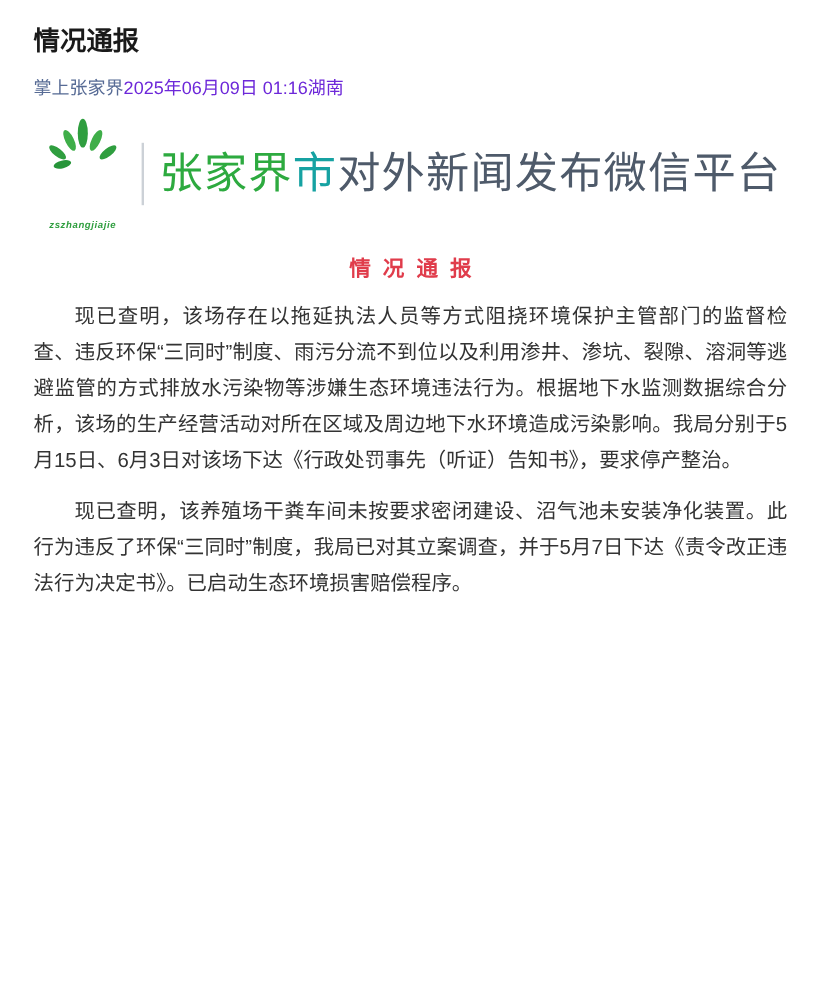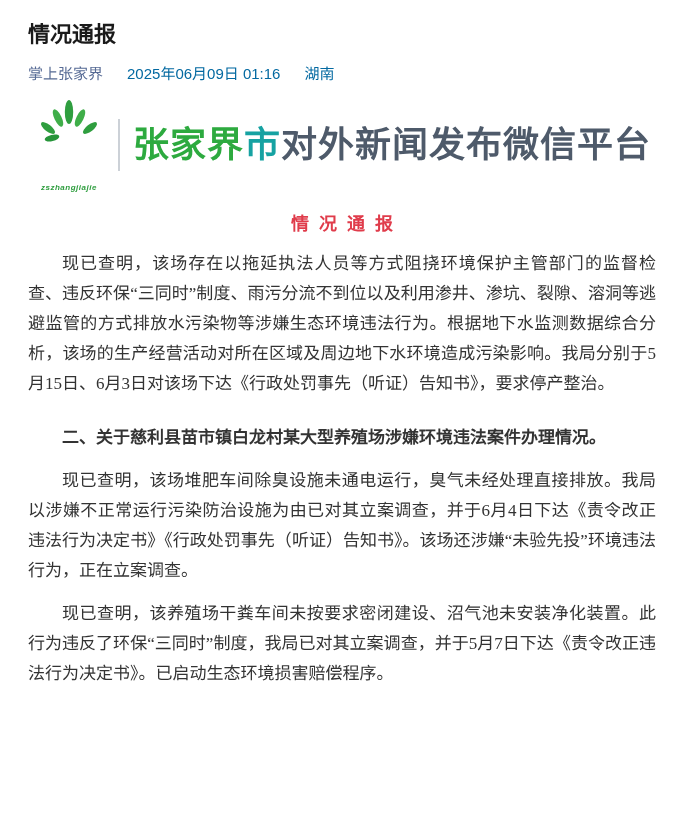--- a/index.html
+++ b/index.html
@@ -24,26 +24,26 @@
     margin: 6px 0 0 0;
     font-size: 22px;
     line-height: 30px;
     font-weight: 700;
     color: #1a1a1a;
   }
   .byline {
     margin-top: 14px;
     display: flex;
     align-items: center;
-    gap: 24px;
+    gap: 0;
     font-size: 15px;
     line-height: 20px;
   }
   .account-name { color: #576b95; cursor: pointer; }
-  .byline-meta { color: #0369a1; }
+  .byline-meta { color: #6d28d9; }
 
   
   .banner {
     margin-top: 20px;
     height: 82px;
     display: flex;
     align-items: center;
     justify-content: center;
     gap: 13px;
     background: #ffffff;
@@ -64,21 +64,21 @@
     color: #2f9e3f;
     white-space: nowrap;
   }
   .banner-divider {
     width: 2px;
     height: 52px;
     background: #ccd1d7;
   }
   .banner-title {
     font-family: "Liberation Serif", "DejaVu Serif", serif;
-    font-weight: 700;
+    font-weight: 400;
     font-size: 36px;
     line-height: 44px;
     letter-spacing: 1px;
     white-space: nowrap;
   }
   .bt-green { color: #2daa3f; }
   .bt-teal  { color: #16a2a2; }
   .bt-dark  { color: #4e5a6a; }
 
   
@@ -100,21 +100,20 @@
     text-indent: 2em;
     color: #333333;
   }
   .para {
     margin: 13px 0 0 0;
     font-size: 17px;
     line-height: 30px;
     text-indent: 2em;
     text-align: justify;
     color: #333333;
-    font-family: Liberation Serif, serif;
   }
 </style>
 </head>
 <body>
 
 <div class="page">
 
   <h1 class="article-title">情况通报</h1>
 
   <div class="byline">
@@ -144,22 +143,18 @@
       <span class="bt-green">张家界</span><span class="bt-teal">市</span><span class="bt-dark">对外新闻发布微信平台</span>
     </div>
   </div>
 
   <div class="notice-title">情况通报</div>
 
   <section>
     <p class="para">现已查明，该场存在以拖延执法人员等方式阻挠环境保护主管部门的监督检查、违反环保“三同时”制度、雨污分流不到位以及利用渗井、渗坑、裂隙、溶洞等逃避监管的方式排放水污染物等涉嫌生态环境违法行为。根据地下水监测数据综合分析，该场的生产经营活动对所在区域及周边地下水环境造成污染影响。我局分别于5月15日、6月3日对该场下达《行政处罚事先（听证）告知书》，要求停产整治。</p>
   </section>
 
-  <section>
-    <p class="sec-heading">二、关于慈利县苗市镇白龙村某大型养殖场涉嫌环境违法案件办理情况。</p>
-    <p class="para">现已查明，该场堆肥车间除臭设施未通电运行，臭气未经处理直接排放。我局以涉嫌不正常运行污染防治设施为由已对其立案调查，并于6月4日下达《责令改正违法行为决定书》《行政处罚事先（听证）告知书》。该场还涉嫌“未验先投”环境违法行为，正在立案调查。</p>
-  </section>
 
   <section>
     <p class="para">现已查明，该养殖场干粪车间未按要求密闭建设、沼气池未安装净化装置。此行为违反了环保“三同时”制度，我局已对其立案调查，并于5月7日下达《责令改正违法行为决定书》。已启动生态环境损害赔偿程序。</p>
   </section>
 
 </div>
 
 </body></html>

